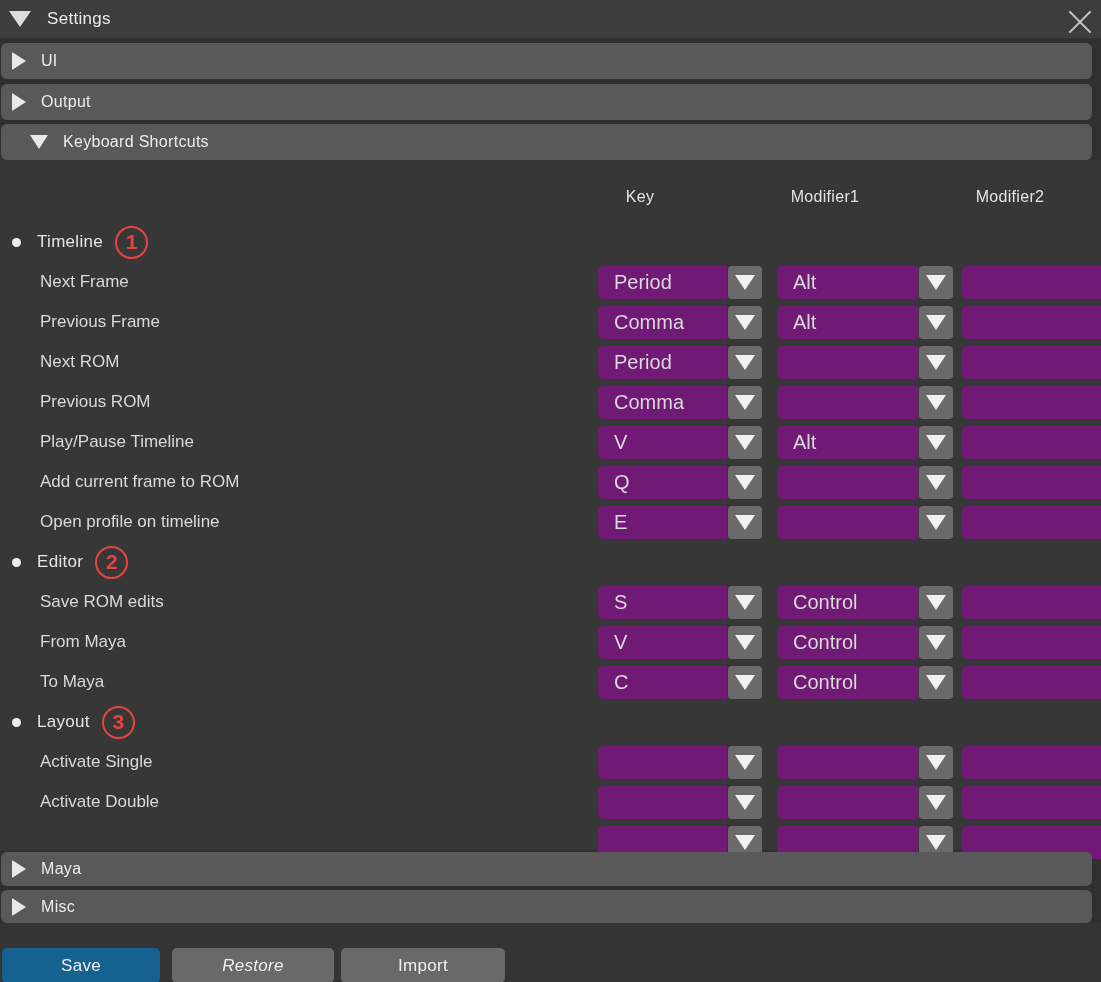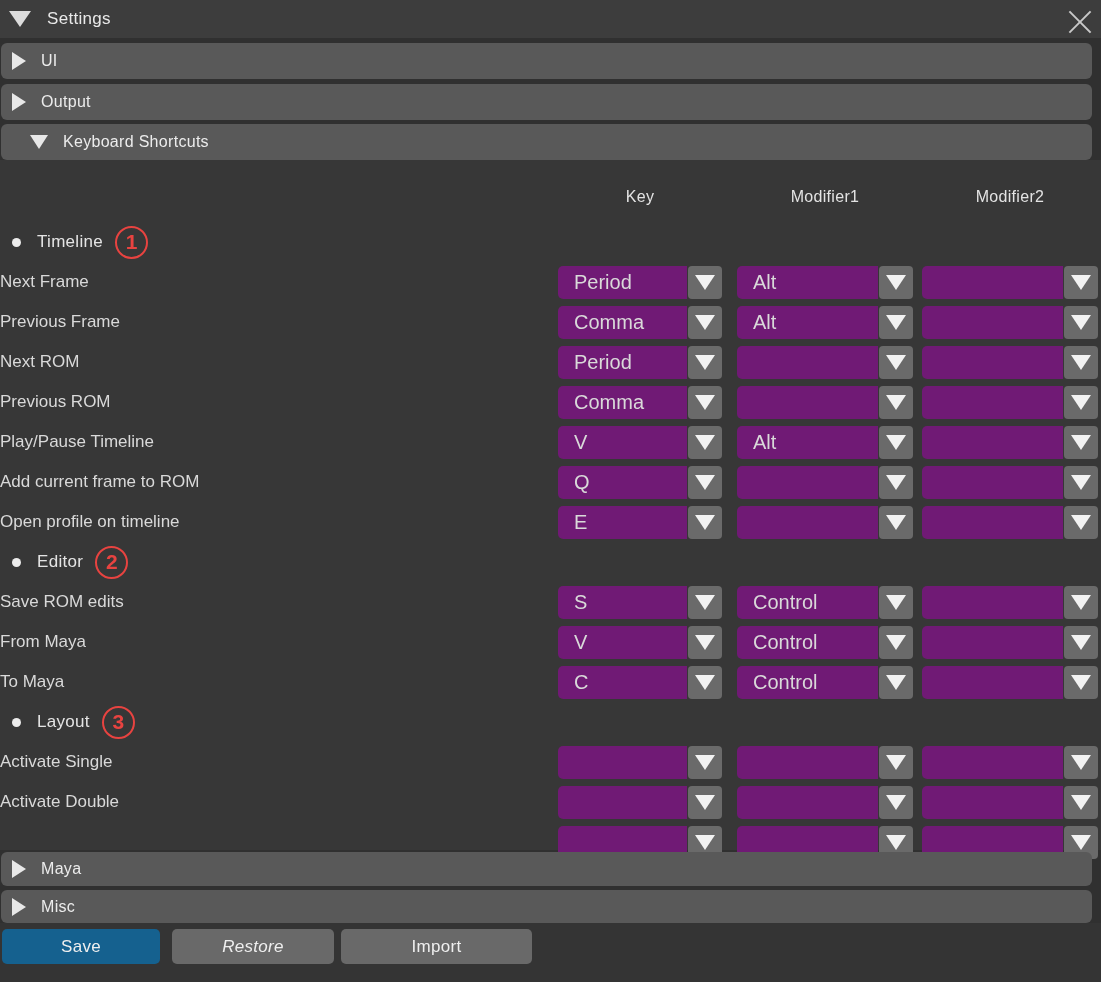--- a/index.html
+++ b/index.html
@@ -73,21 +73,21 @@
   .group-row { height:40px; display:flex; align-items:center; padding-left:12px; }
   .bullet { width:9px; height:9px; border-radius:50%; background:#ececec; flex:none; }
   .group-label { margin-left:16px; font-size:17px; color:#e4e4e4; letter-spacing:.3px; }
   .annot-circle {
     margin-left:12px; width:33px; height:33px; flex:none;
     border:2.5px solid #e84340; border-radius:50%;
     color:#e84340; font-size:21px; font-weight:bold;
     display:flex; align-items:center; justify-content:center;
   }
 
-  .s-row { height:40px; }
+  .s-row { height:40px;margin-left:40px; }
   .s-label { grid-column:1; font-size:17px; color:#d9d9d9; white-space:nowrap; }
   .combo { height:33px; display:flex; }
   .combo.key { grid-column:2; } .combo.m1 { grid-column:4; } .combo.m2 { grid-column:6; }
   .combo-field {
     flex:1; background:#701a75; border-radius:5px 0 0 5px;
     font-size:20px; color:#d9d9d9;
     display:flex; align-items:center; padding-left:16px;
     overflow:hidden; white-space:nowrap;
   }
   .combo-btn {
@@ -97,27 +97,27 @@
   }
   .tri-down-sm {
     width:0; height:0;
     border-left:10px solid transparent; border-right:10px solid transparent;
     border-top:15px solid #f2f2f2;
   }
 
   
   .footer-area { position:absolute; top:923px; left:0; width:1101px; height:59px; background:#343434; }
   .btn {
-    position:absolute; top:6px; height:35px; border-radius:5px;
+    position:absolute; top:25px; height:35px; border-radius:5px;
     display:flex; align-items:center; justify-content:center;
     font-size:17px; color:#efefef; letter-spacing:.3px; cursor:default;
   }
   #btn-save    { left:2px;   width:158px; background:#15618f; }
   #btn-restore { left:172px; width:162px; background:#696969;font-style:italic; }
-  #btn-import  { left:341px; width:191px; background:#696969; }
+  #btn-import  { left:341px; width:164px; background:#696969; }
 </style>
 </head>
 <body>
 
 <div class="titlebar">
   <span class="tri-down-lg"></span>
   <span class="title-text">Settings</span>
   <span class="close-btn"></span>
 </div>
 

